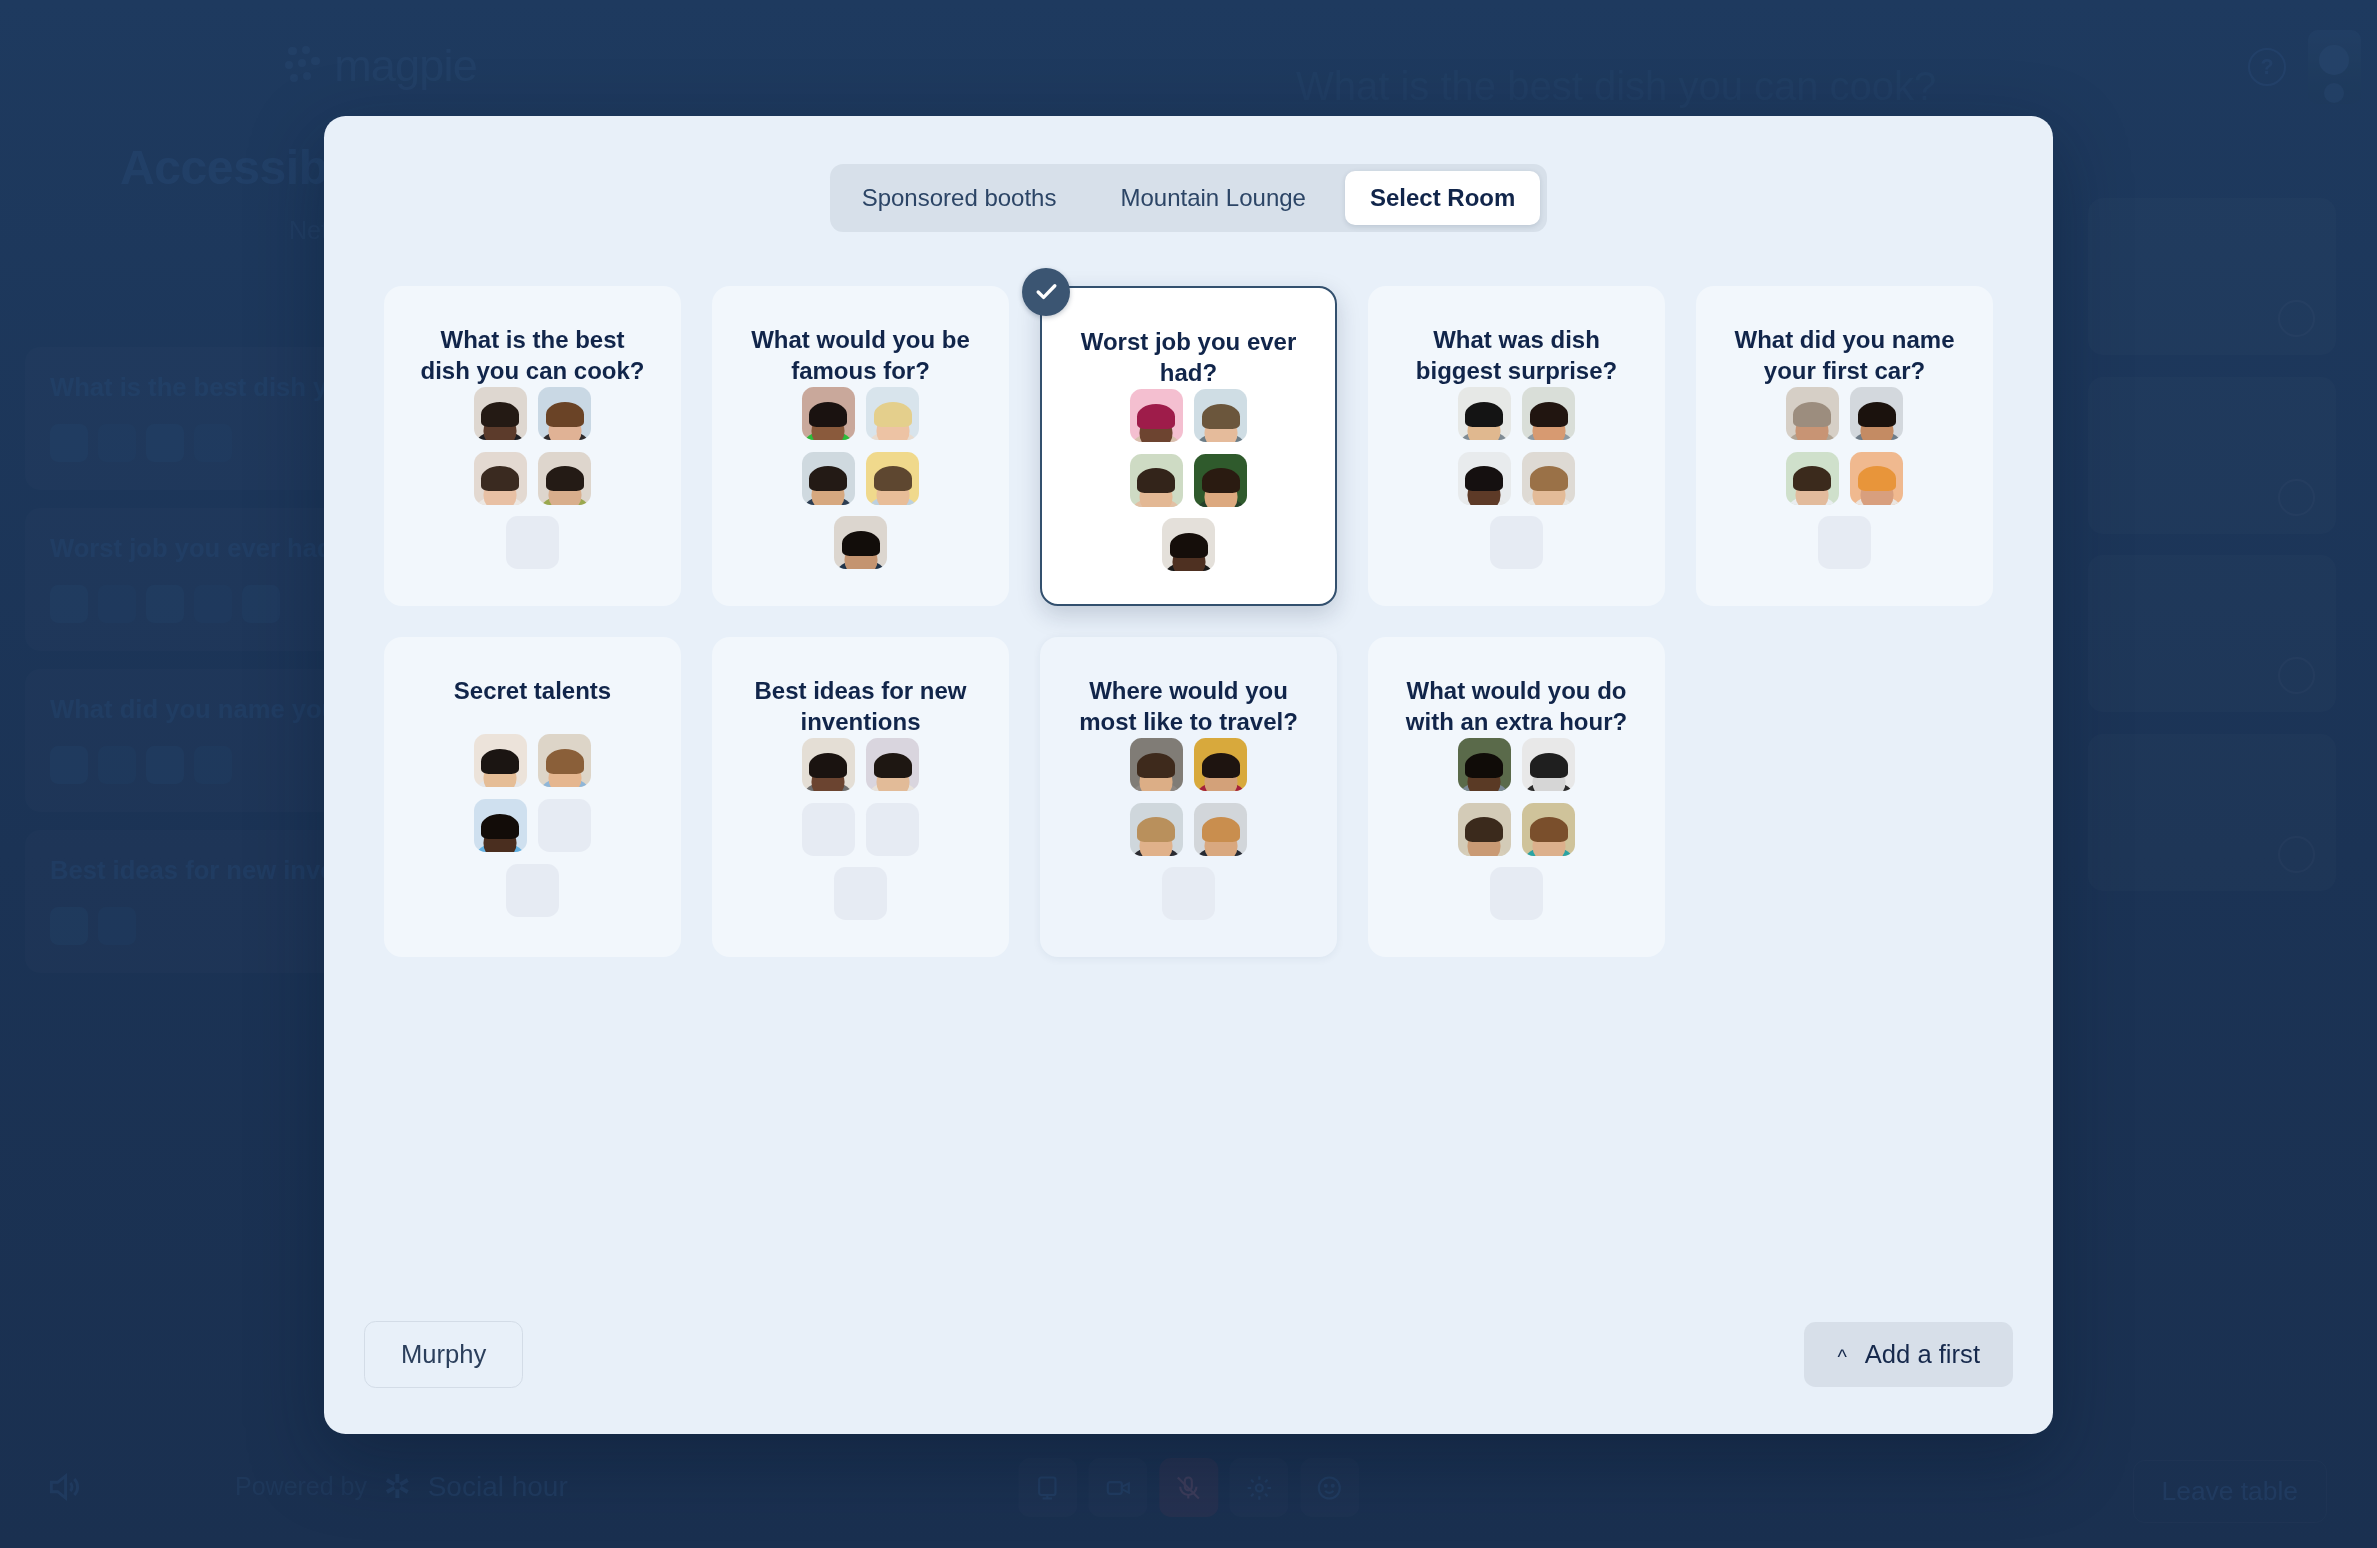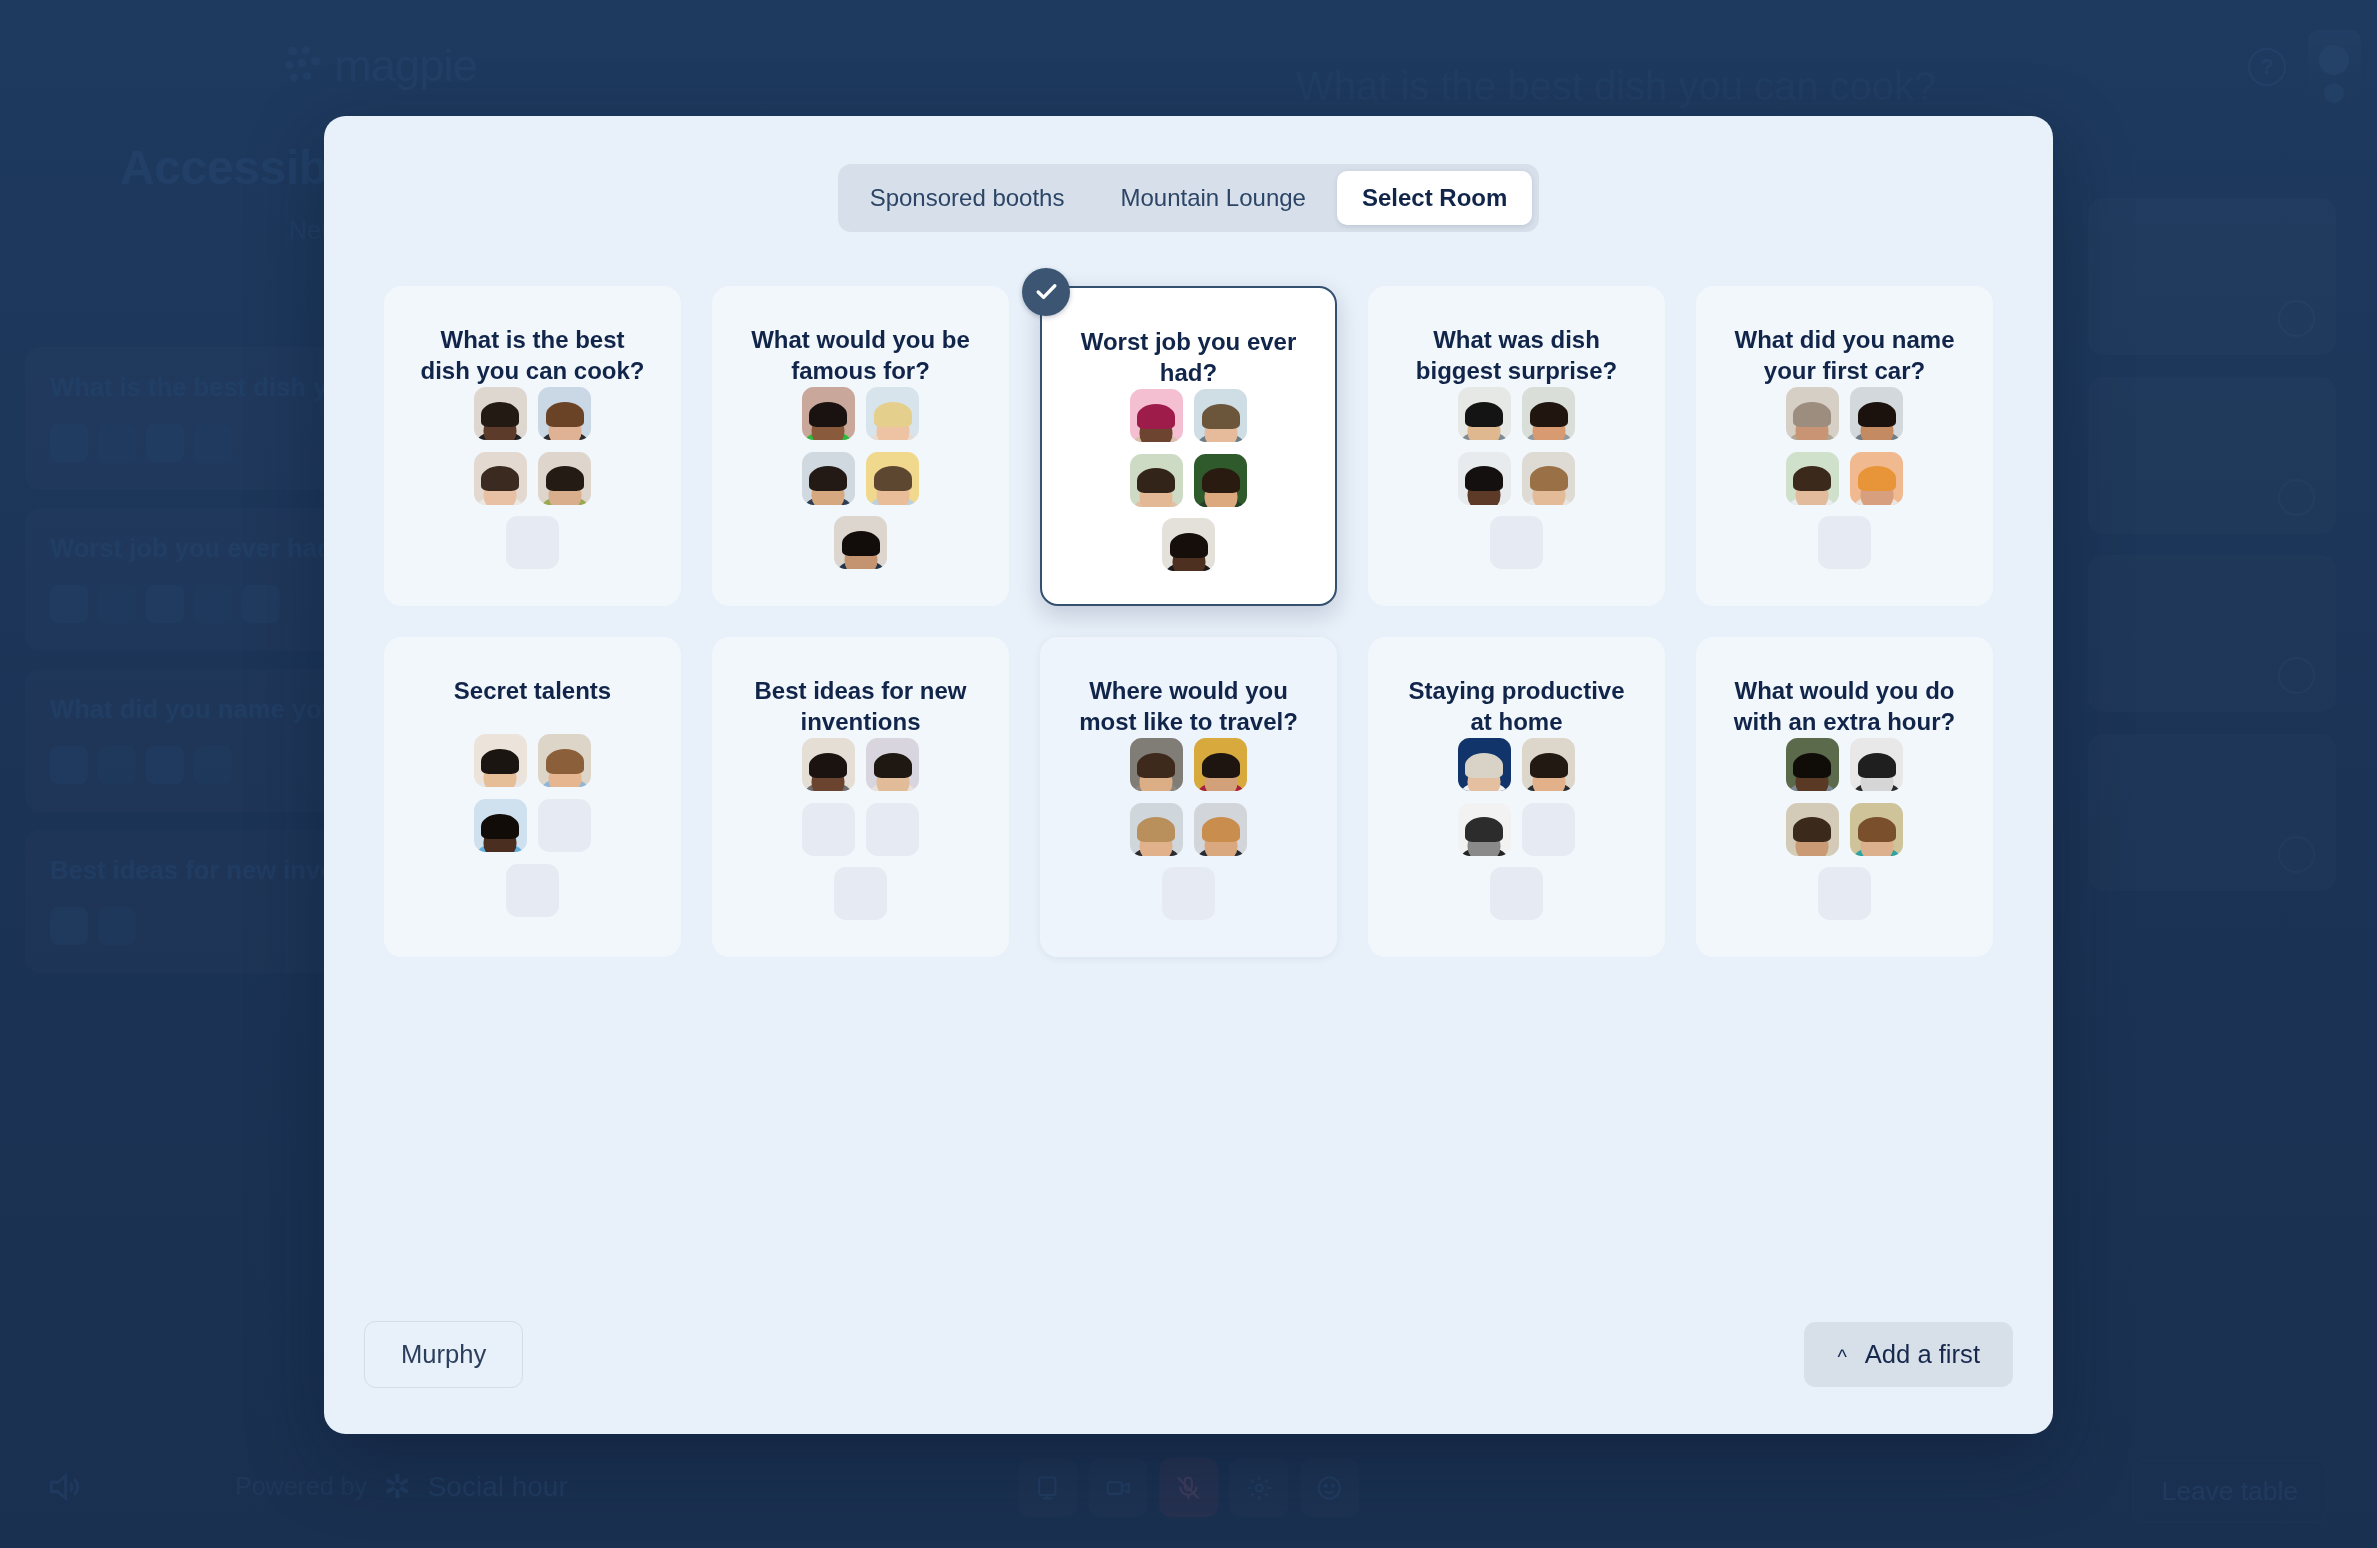--- a/index.html
+++ b/index.html
@@ -137,21 +137,21 @@
     display: flex; flex-direction: column;
   }
   #modal-title {
     text-align: center; margin-top: 71px;
     font-size: 43px; font-weight: 700; color: #11254a;
     letter-spacing: -0.4px;
   }
 
   #tabs-wrap { display: flex; justify-content: center; margin-top: 48px; }
   #tabs {
-    display: flex; align-items: center; gap: 6px;
+    display: flex; align-items: center; gap: 14px;
     background: #d7e0ea; border-radius: 13.2px; padding: 6.6px;
   }
   .tab {
     padding: 13.2px 25px; border-radius: 10px;
     font-size: 24px; color: #2c4566; font-weight: 400;
     white-space: nowrap; cursor: pointer; background: transparent;
     border: none; font-family: inherit;
   }
   .tab.active {
     background: #ffffff; color: #11254a; font-weight: 700;
@@ -582,42 +582,20 @@
             </div>
             <div class="avatar" style="background: rgb(210, 214, 218);">
               <span class="body" style="background:#262a33"></span>
               <span class="face" style="background:#d9a87f"></span>
               <span class="hair" style="background:#c98e4e"></span>
             </div>
             <div class="avatar-empty"></div>
           </div>
         </div>
         <div class="dest-card">
-          <h3>Staying productive at home</h3>
-          <div class="avatars">
-            <div class="avatar" style="background: rgb(17, 52, 107);">
-              <span class="body" style="background:#f0f2f4"></span>
-              <span class="face" style="background:#e5c0a0"></span>
-              <span class="hair" style="background:#d8d3c6"></span>
-            </div>
-            <div class="avatar" style="background: rgb(221, 214, 203);">
-              <span class="body" style="background:#2a2c34"></span>
-              <span class="face" style="background:#e2b089"></span>
-              <span class="hair" style="background:#231913"></span>
-            </div>
-            <div class="avatar" style="background: rgb(242, 242, 242);">
-              <span class="body" style="background:#232323"></span>
-              <span class="face" style="background:#8a8a8a"></span>
-              <span class="hair" style="background:#2c2c2c"></span>
-            </div>
-            <div class="avatar-empty"></div>
-            <div class="avatar-empty"></div>
-          </div>
-        </div>
-        <div class="dest-card">
           <h3>What would you do with an extra hour?</h3>
           <div class="avatars">
             <div class="avatar" style="background: rgb(90, 106, 74);">
               <span class="body" style="background:#7b8a96"></span>
               <span class="face" style="background:#5a3a25"></span>
               <span class="hair" style="background:#100c08"></span>
             </div>
             <div class="avatar" style="background: rgb(232, 232, 232);">
               <span class="body" style="background:#2a2a2a"></span>
               <span class="face" style="background:#d6d6d6"></span>

